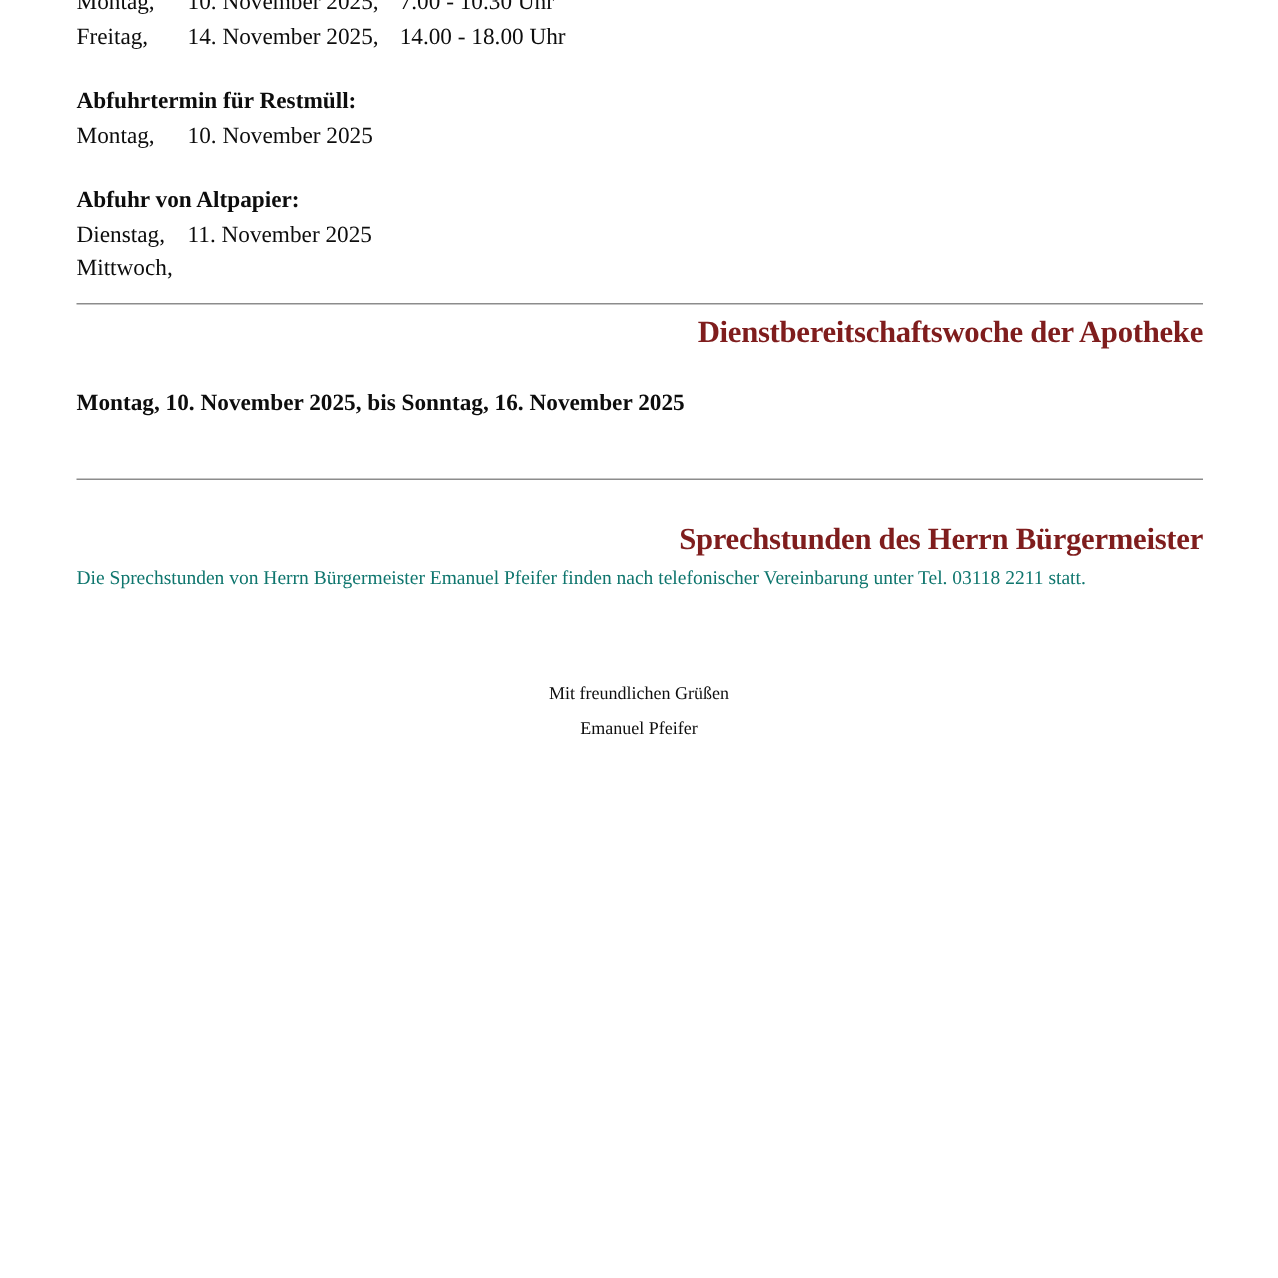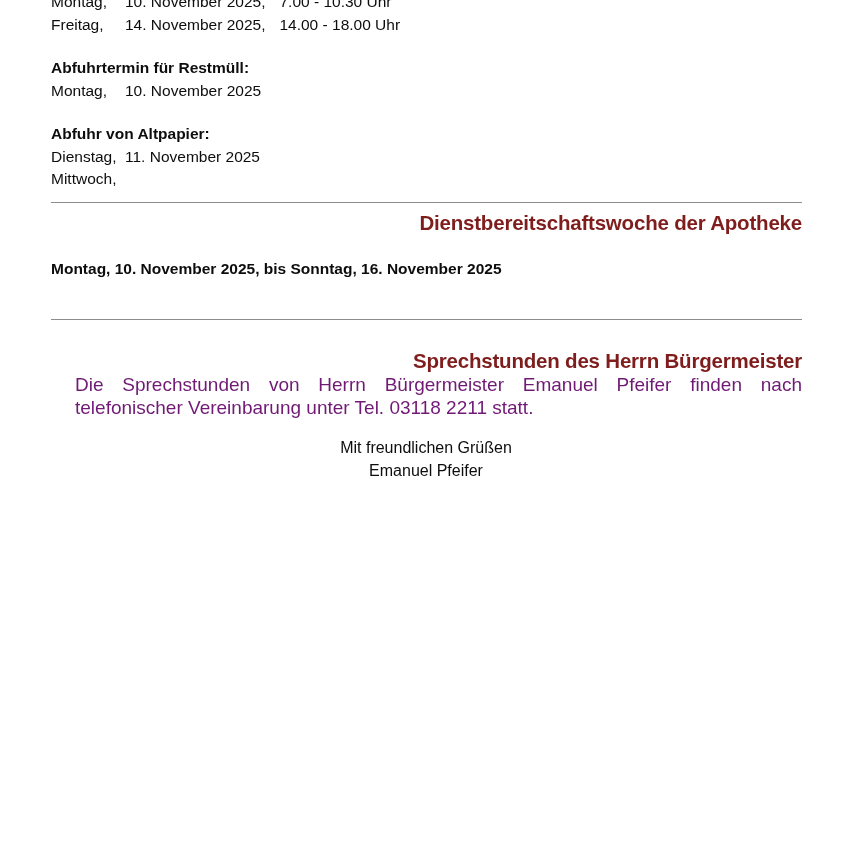--- a/index.html
+++ b/index.html
@@ -17,20 +17,21 @@
     color: #0d0d0d;
     -webkit-font-smoothing: antialiased;
   }
 
   .page {
     position: absolute;
     left: 0;
     top: 0;
     width: 852px;
     height: 852px;
+    font-family: Liberation Serif, serif;
   }
 
   
   .col {
     position: absolute;
     left: 51px;
     width: 751px;
   }
 
   
@@ -83,37 +84,37 @@
     text-align: right;
     font-size: 20.5px;
     font-weight: bold;
     color: #7f1d1d;
     letter-spacing: -0.2px;
     white-space: nowrap;
   }
 
   
   .para {
-    font-size: 19px;
+    font-size: 13px;
     line-height: 23px;
     text-align: justify;
     text-justify: inter-word;
-    color: #701a75;
-    margin-left: 24px;
+    color: #0f766e;
   }
 
   
   .closing {
     position: absolute;
     left: 0;
     width: 852px;
     text-align: center;
-    font-size: 16px;
+    font-size: 12px;
     line-height: 22.5px;
     color: #0d0d0d;
+    margin-top: 14px;
   }
 </style>
 </head>
 <body>
 
 <div class="page">
 
   <div class="col" id="top-block">
     <div class="daterow">
       <span class="wd">Montag,</span><span class="dt">10. November 2025,</span><span class="tm">7.00 - 10.30 Uhr</span>

